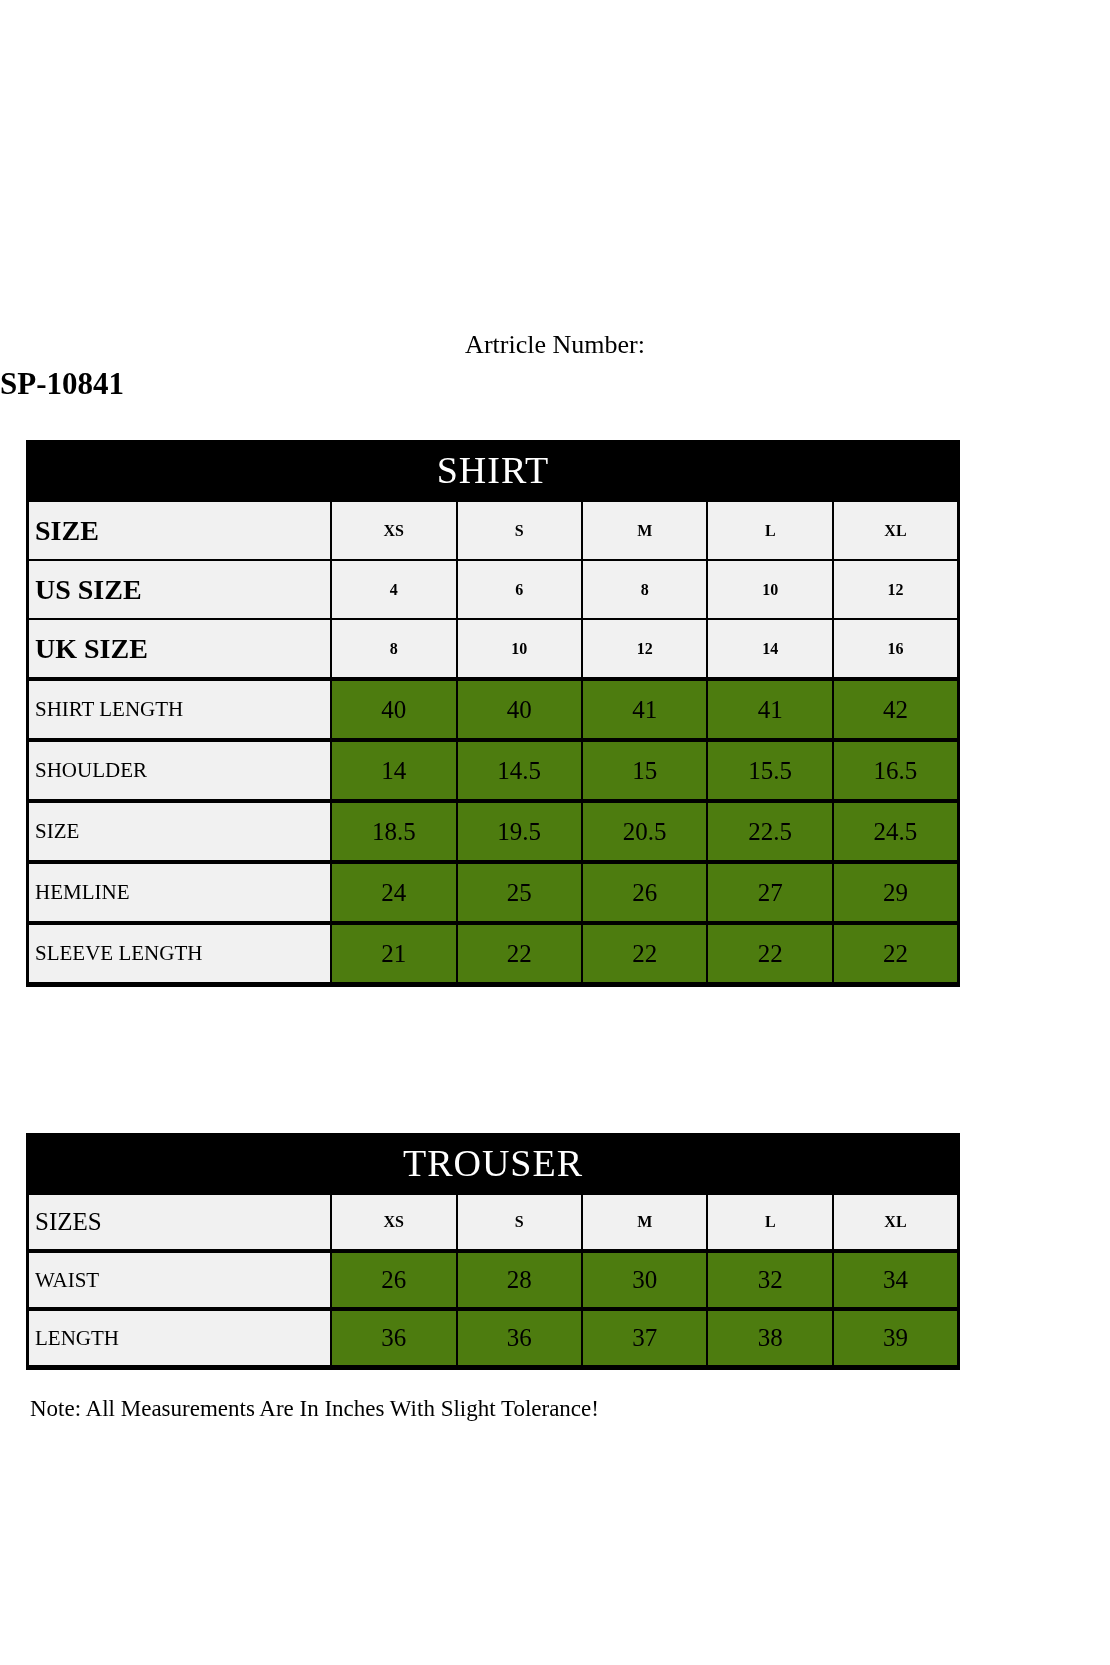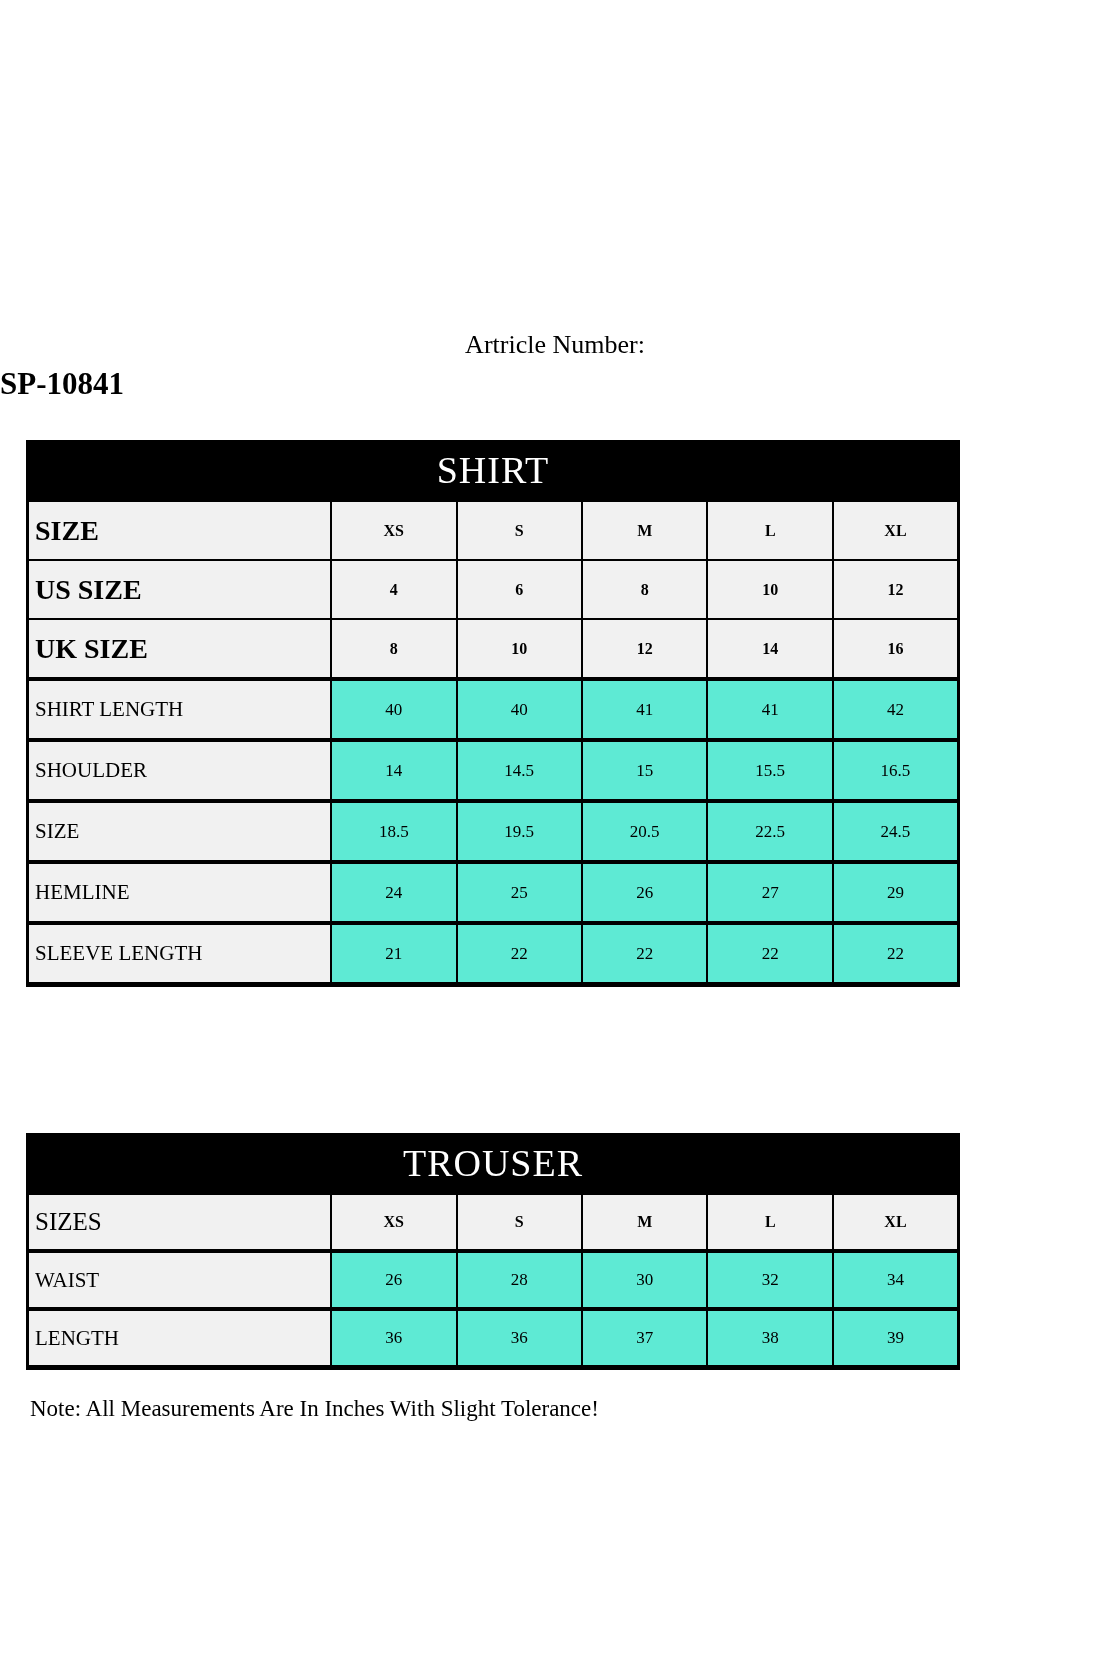--- a/index.html
+++ b/index.html
@@ -55,21 +55,21 @@
   tr.size-row td { background:#f1f1f1; font-weight:bold; }
   tr.size-row td.label-cell { font-size:28px; }
   tr.size-row td.value-cell { font-size:16px; }
   tr.size-row.label-regular td.label-cell { font-weight:normal; font-size:25px; }
   tr.size-row.last-size-row td { border-bottom:4px solid #000000; }
   tr.measure-row td { border-top-width:4px; border-bottom-width:4px; }
   tr.measure-row td.label-cell {
     background:#f1f1f1; font-weight:normal; font-size:21px;
   }
   tr.measure-row td.value-cell {
-    background:#5eead4; font-weight:normal; font-size:17px;
+    background:#4d7c0f; font-weight:normal; font-size:25px;
   }
   .note {
     position:absolute; left:30px; top:1396px;
     font-size:23px;
   }
 </style>
 </head>
 <body>
 
 <div class="page">

